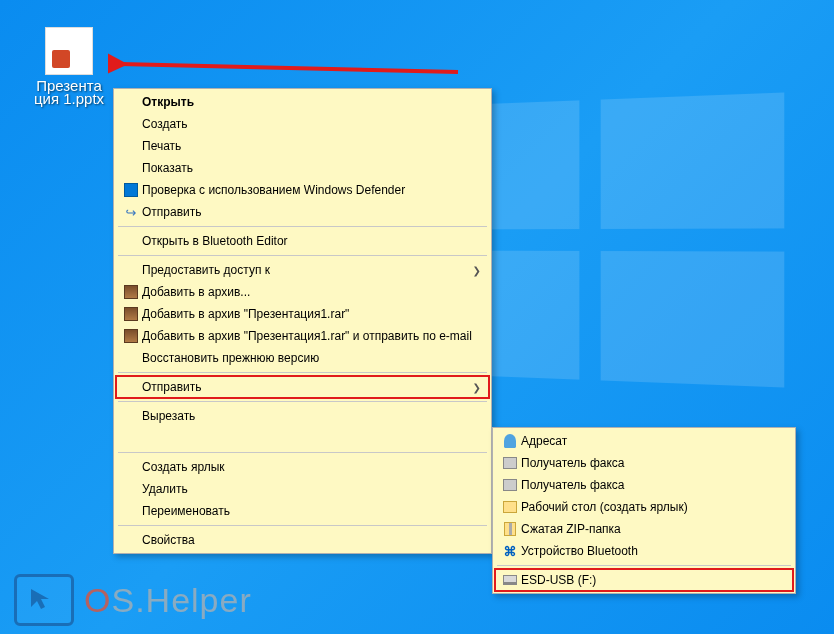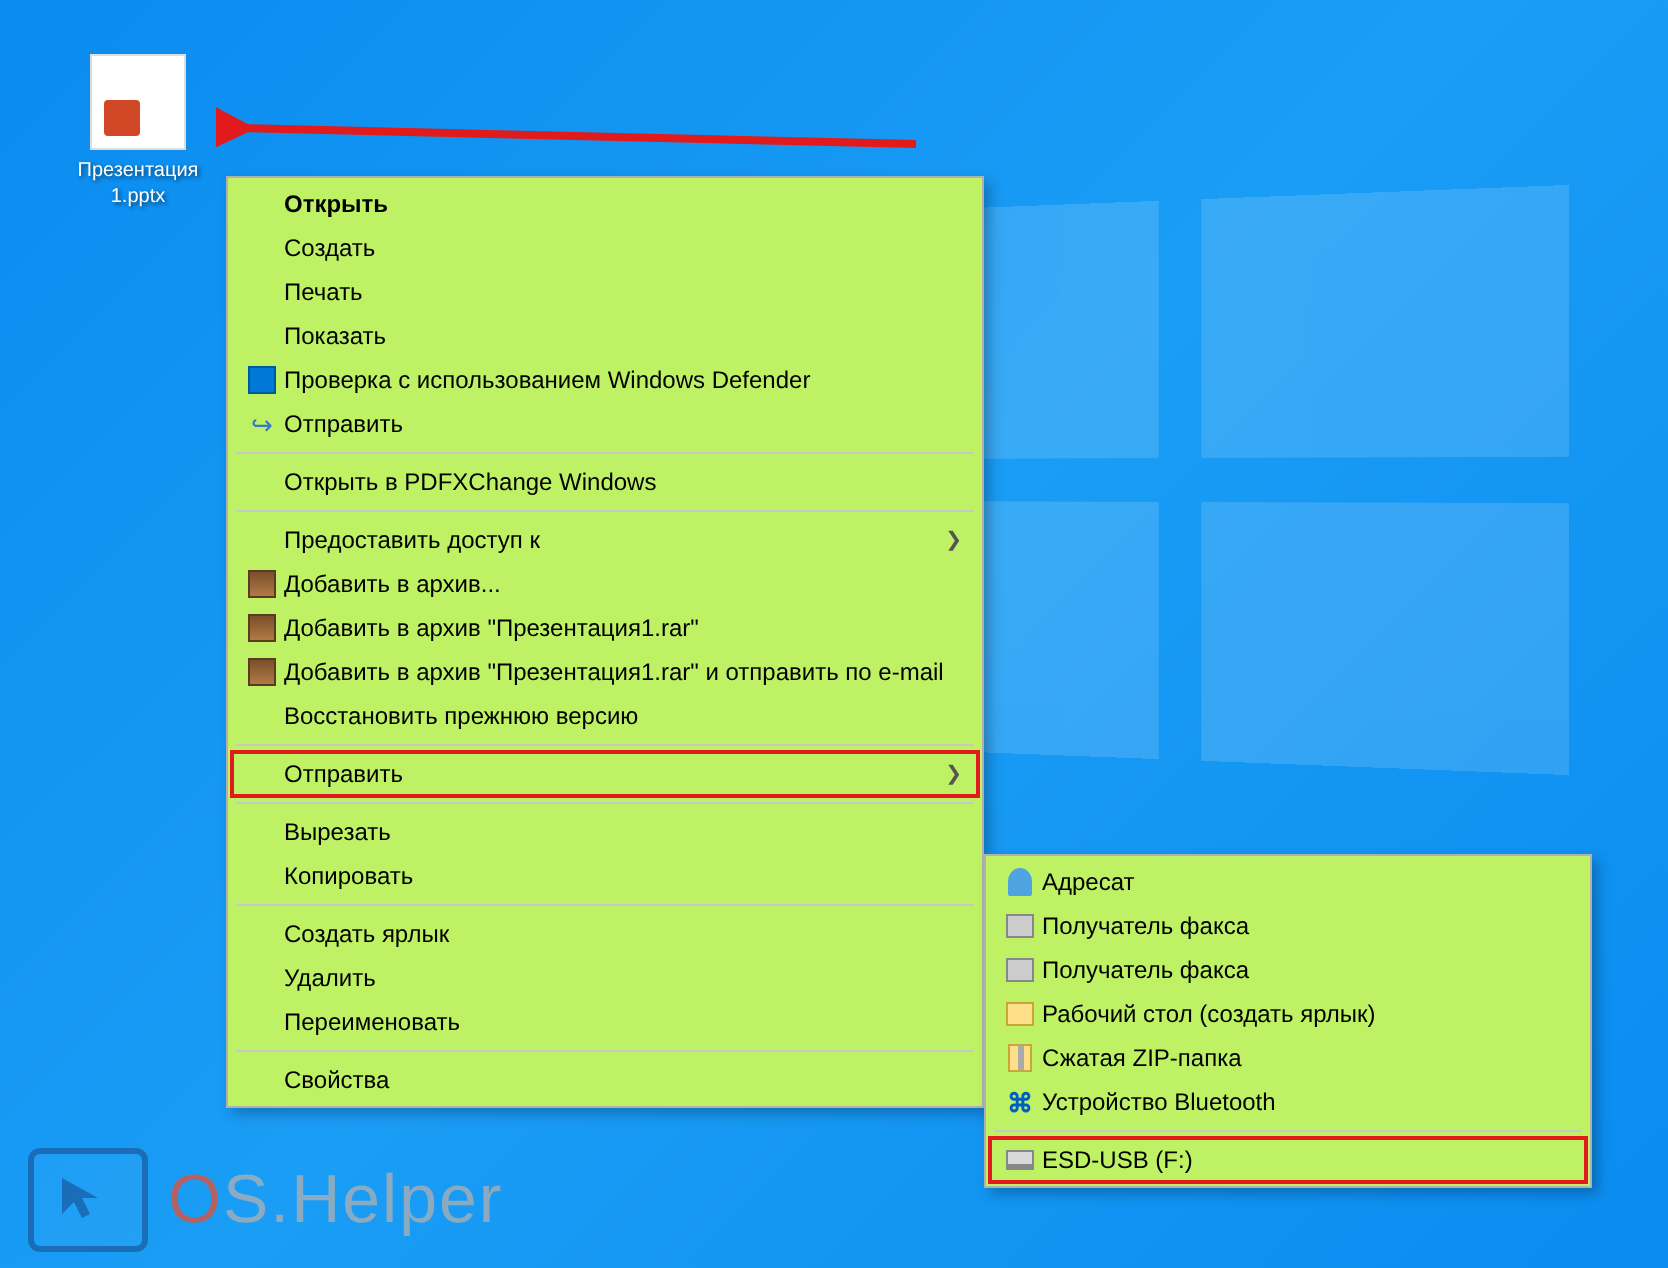--- a/index.html
+++ b/index.html
@@ -48,37 +48,37 @@
   width: 18px; height: 18px;
   background: #d24726;
   border-radius: 2px;
 }
 .file-thumb .pp {
   position: absolute;
   left: 10px; bottom: 8px;
   color: #fff; font-size: 9px; font-weight: bold;
 }
 .icon-label {
-  font-size: 10px;
+  font-size: 15px;
   line-height: 13px;
   text-shadow: 1px 1px 2px rgba(0,0,0,0.6);
   word-break: break-word;
 }
 
 
 .arrow {
   position: absolute;
   left: 108px; top: 52px;
   z-index: 5;
 }
 
 
 .menu {
   position: absolute;
-  background: #bef264;
+  background: #fef9c3;
   border: 1px solid #b0b0b0;
   box-shadow: 3px 3px 6px rgba(0,0,0,0.25);
   padding: 2px;
 }
 .menu-main { left: 113px; top: 88px; width: 379px; }
 .menu-sub  { left: 492px; top: 427px; width: 304px; }
 
 .item {
   display: flex;
   align-items: center;
@@ -198,21 +198,21 @@
       </span>
       <span class="lbl">Проверка с использованием Windows Defender</span>
     </div>
   <div class="item">
       <span class="ico i-share">↪</span>
       <span class="lbl">Отправить</span>
     </div>
   <div class="sep"></div>
   <div class="item">
       <span class="ico"></span>
-      <span class="lbl">Открыть в PDFXChange Windows</span>
+      <span class="lbl">Открыть в Bluetooth Editor</span>
     </div>
   <div class="sep"></div>
   <div class="item">
       <span class="ico"></span>
       <span class="lbl">Предоставить доступ к</span>
       <span class="arrow-r">❯</span>
     </div>
   <div class="item">
       <span class="ico">
         <span class="i-rar"></span>
@@ -241,21 +241,20 @@
       <span class="lbl">Отправить</span>
       <span class="arrow-r">❯</span>
     </div>
   <div class="sep"></div>
   <div class="item">
       <span class="ico"></span>
       <span class="lbl">Вырезать</span>
     </div>
   <div class="item">
       <span class="ico"></span>
-      <span class="lbl">Копировать</span>
     </div>
   <div class="sep"></div>
   <div class="item">
       <span class="ico"></span>
       <span class="lbl">Создать ярлык</span>
     </div>
   <div class="item">
       <span class="ico"></span>
       <span class="lbl">Удалить</span>
     </div>

